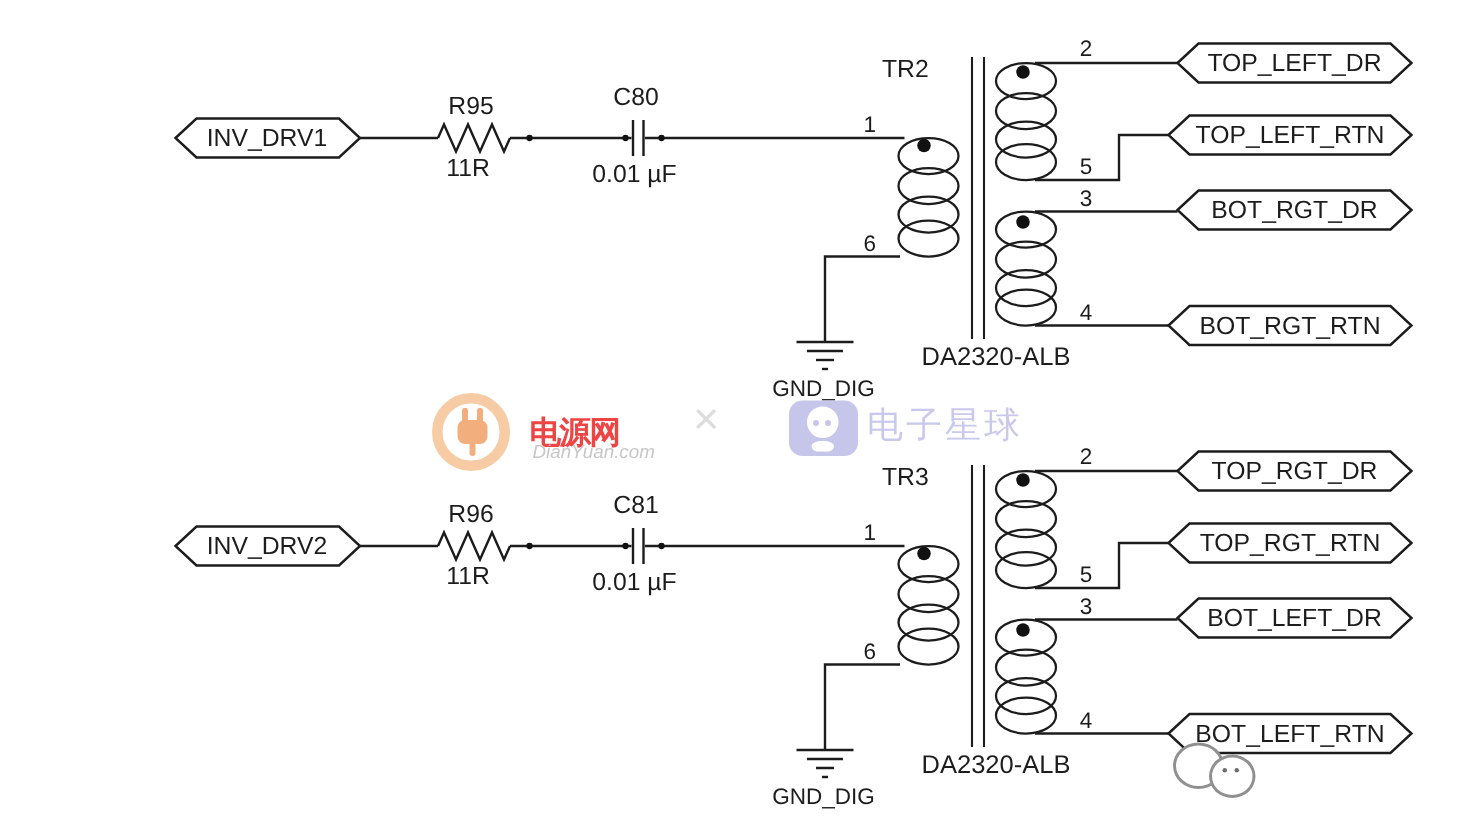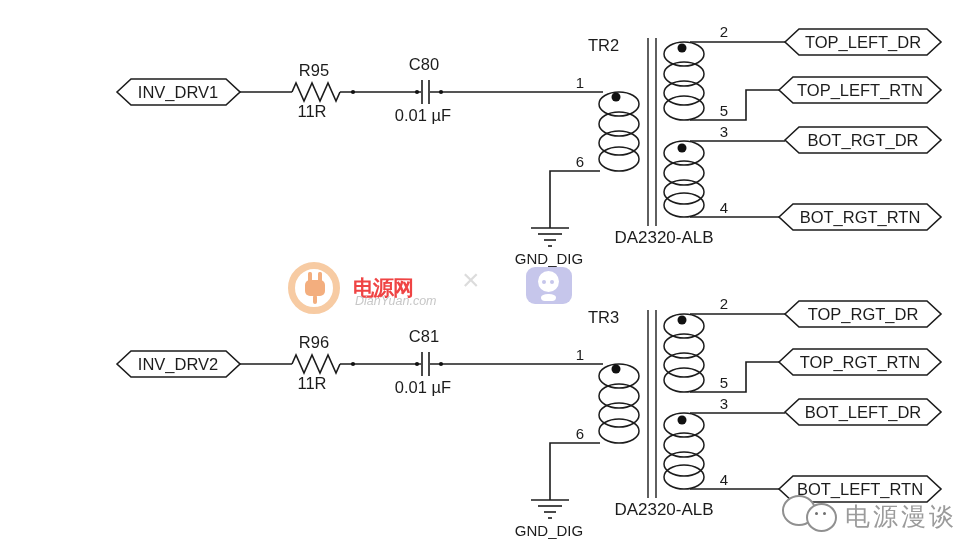--- a/index.html
+++ b/index.html
@@ -280,22 +280,22 @@
 
 <div class="wm wm-sep">×</div>
 
 <div class="wm ez-icon">
   <div class="face">
     <i class="l"></i>
         <i class="r"></i>
   </div>
   <div class="base"></div>
 </div>
+<div class="wm ez-brand">电子星球</div>
 
 <div class="wm pt-icon">
   <div class="b1"></div>
   <div class="b2"></div>
   <div class="e l"></div>
       <div class="e r"></div>
 </div>
-<div class="wm pt-brand">电源漫谈</div>
 
 </div>
 
 </body></html>

